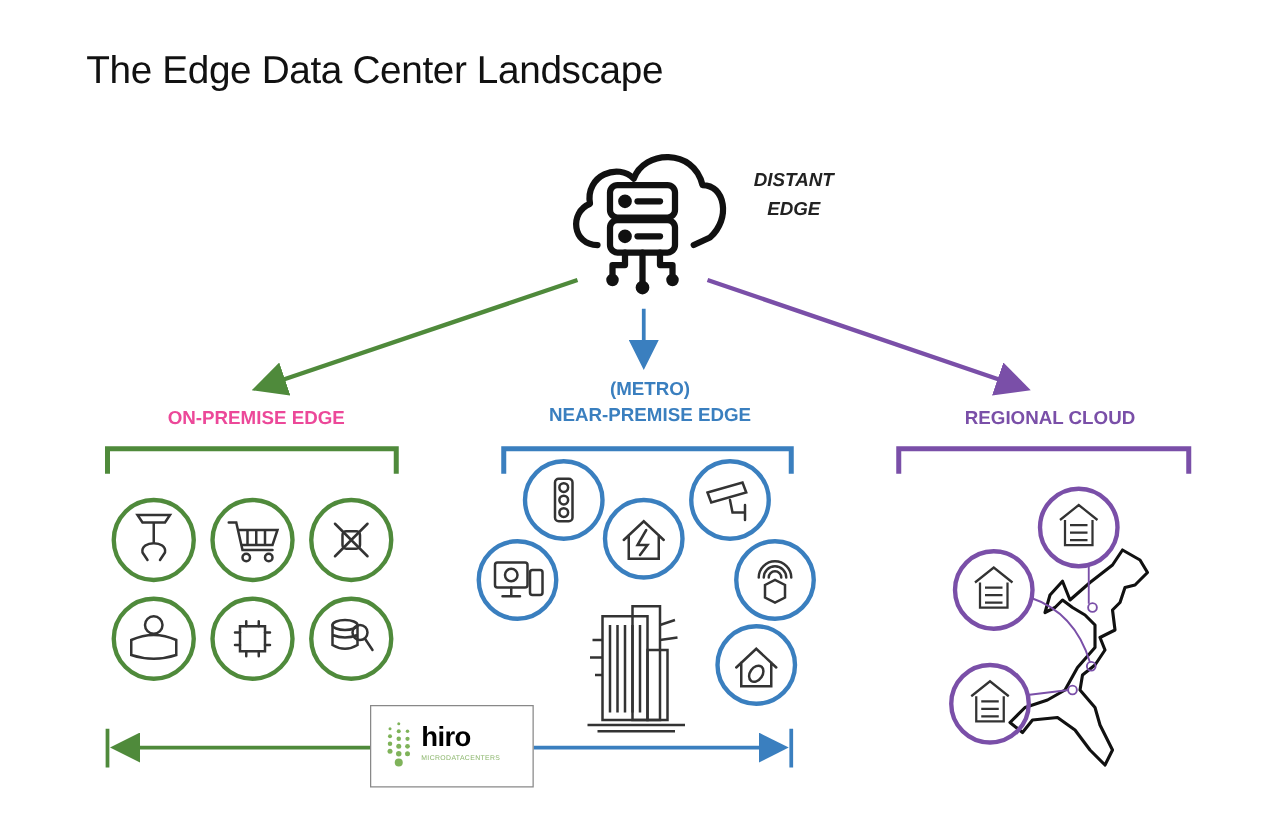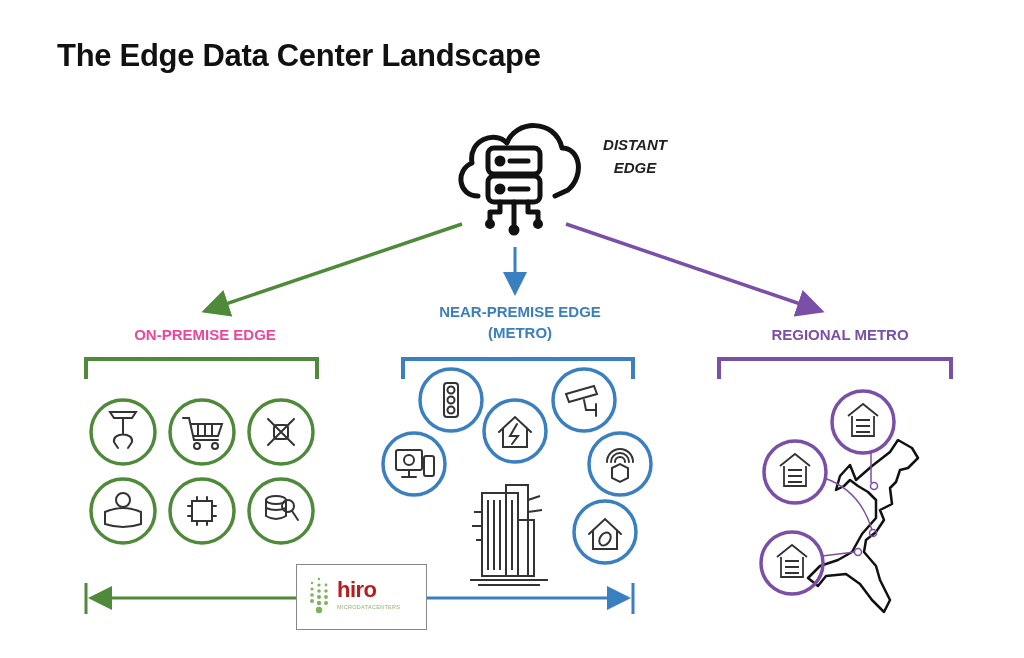--- a/index.html
+++ b/index.html
@@ -1,25 +1,25 @@
 <!DOCTYPE html>
 <html><head>
 <meta charset="utf-8">
 <style>
   html, body { margin:0; padding:0; background:#ffffff; }
   body { width:1024px; height:658px; position:relative; overflow:hidden; font-family:"Liberation Sans", sans-serif; }
-  .title { position:absolute; left:57px; top:38px; font-size:31px; font-weight:bold; color:#111; letter-spacing:-0.3px; }
+  .title { position:absolute; left:69px; top:38px; font-size:31px; font-weight:normal; color:#111; letter-spacing:-0.3px; }
   .cloud-label { position:absolute; left:585px; top:133px; width:100px; text-align:center; font-size:15px; font-weight:bold; color:#222; line-height:23px;font-style:italic; }
   .cat-label { position:absolute; font-size:15px; font-weight:bold; text-align:center; line-height:21px; }
   #lbl-green { left:100px; top:324px; width:210px; color:#ec4899; }
   #lbl-blue { left:405px; top:301px; width:230px; color:#3a7fbf; }
   #lbl-purple { left:740px; top:324px; width:200px; color:#7a4fa8; }
   svg.main { position:absolute; left:0; top:0; }
   .logo-box { position:absolute; left:296px; top:564px; width:129px; height:64px; border:1.5px solid #888; background:#fff; }
-  .logo-word { position:absolute; left:40px; top:12px; font-size:22px; font-weight:bold; color:#b91c1c; letter-spacing:-0.5px; }
+  .logo-word { position:absolute; left:40px; top:12px; font-size:22px; font-weight:bold; color:#000000; letter-spacing:-0.5px; }
   .logo-sub { position:absolute; left:40px; top:39px; font-size:5.5px; color:#8ab56a; letter-spacing:0.3px; }
 </style>
 </head>
 <body>
 
 <div class="title">The Edge Data Center Landscape</div>
 
 <svg class="main" width="1024" height="658" viewBox="0 0 1024 658">
   <defs>
     <marker id="ag" markerWidth="8" markerHeight="8" refX="6" refY="4" orient="auto">
@@ -148,24 +148,24 @@
   <line x1="633" y1="583" x2="633" y2="614" stroke="#3a7fbf" stroke-width="3"></line>
 </svg>
 
 <div class="cloud-label">
   <div>DISTANT</div>
   <div>EDGE</div>
 </div>
 
 <div class="cat-label" id="lbl-green">ON-PREMISE EDGE</div>
 <div class="cat-label" id="lbl-blue">
+  <div>(METRO)</div>
   <div>NEAR-PREMISE EDGE</div>
-  <div>(METRO)</div>
 </div>
-<div class="cat-label" id="lbl-purple">REGIONAL METRO</div>
+<div class="cat-label" id="lbl-purple">REGIONAL CLOUD</div>
 
 <div class="logo-box">
   <svg width="30" height="50" style="position:absolute;left:10px;top:8px">
     <g fill="#7fb35a">
       <circle cx="5" cy="10" r="1.2"></circle>
         <circle cx="5" cy="16" r="1.6"></circle>
         <circle cx="5" cy="22" r="1.8"></circle>
         <circle cx="5" cy="28" r="2"></circle>
       <circle cx="12" cy="6" r="1.2"></circle>
         <circle cx="12" cy="12" r="1.6"></circle>

